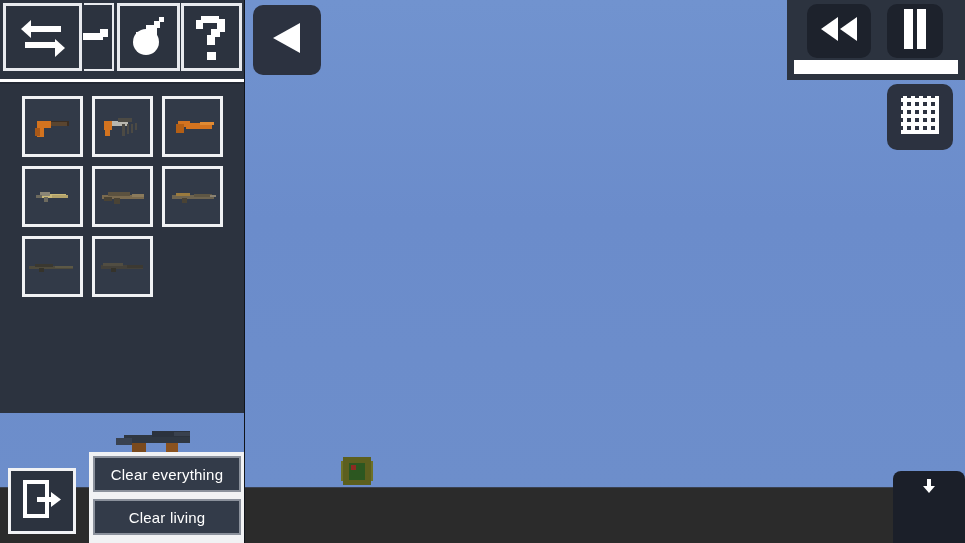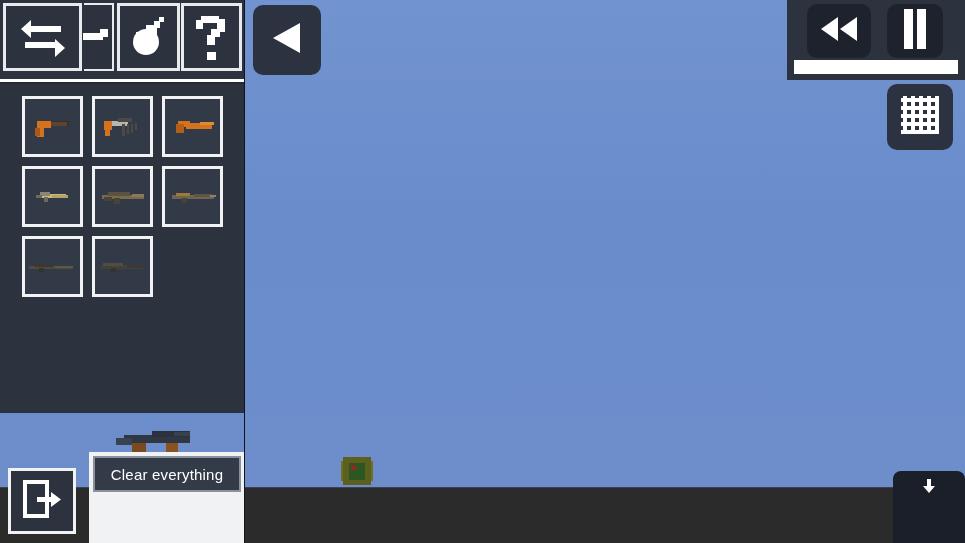--- a/index.html
+++ b/index.html
@@ -512,18 +512,19 @@
           <g fill="#ffffff">
             <rect x="16" y="19" width="18" height="5"></rect>
             <polygon points="30,14 30,29 40,21.5"></polygon>
           </g>
         </svg>
       </span>
     </div>
 
     <div id="clear-group">
       <div id="clear-everything" class="clear-button">Clear everything</div>
+      <div id="clear-living" class="clear-button">Clear living</div>
     </div>
 
   </div>
   <div id="side-panel-edge"></div>
 
 </div>
 
 </body></html>

